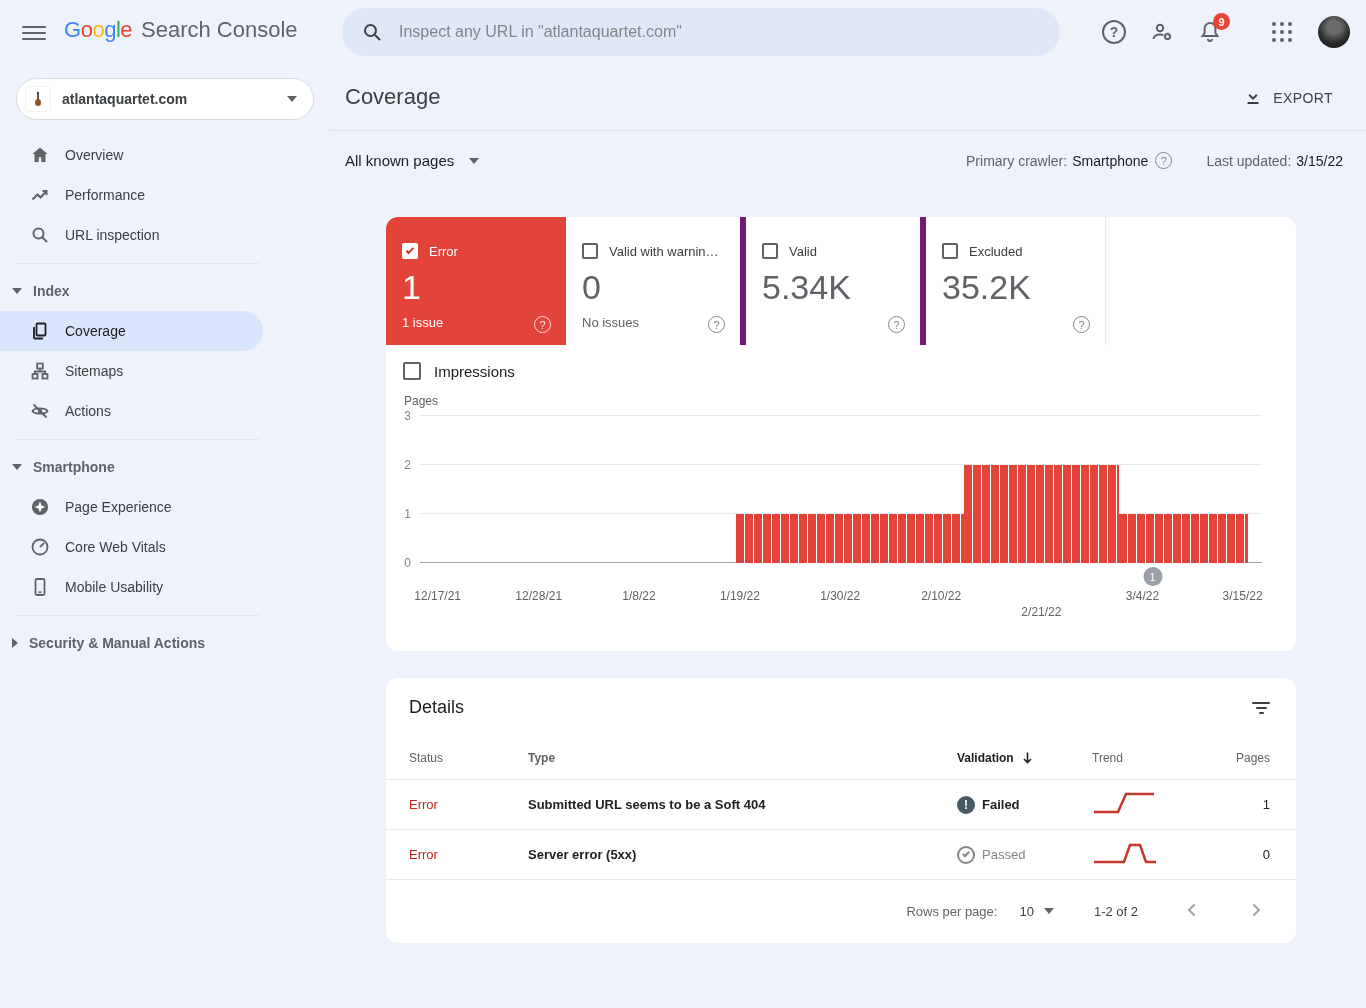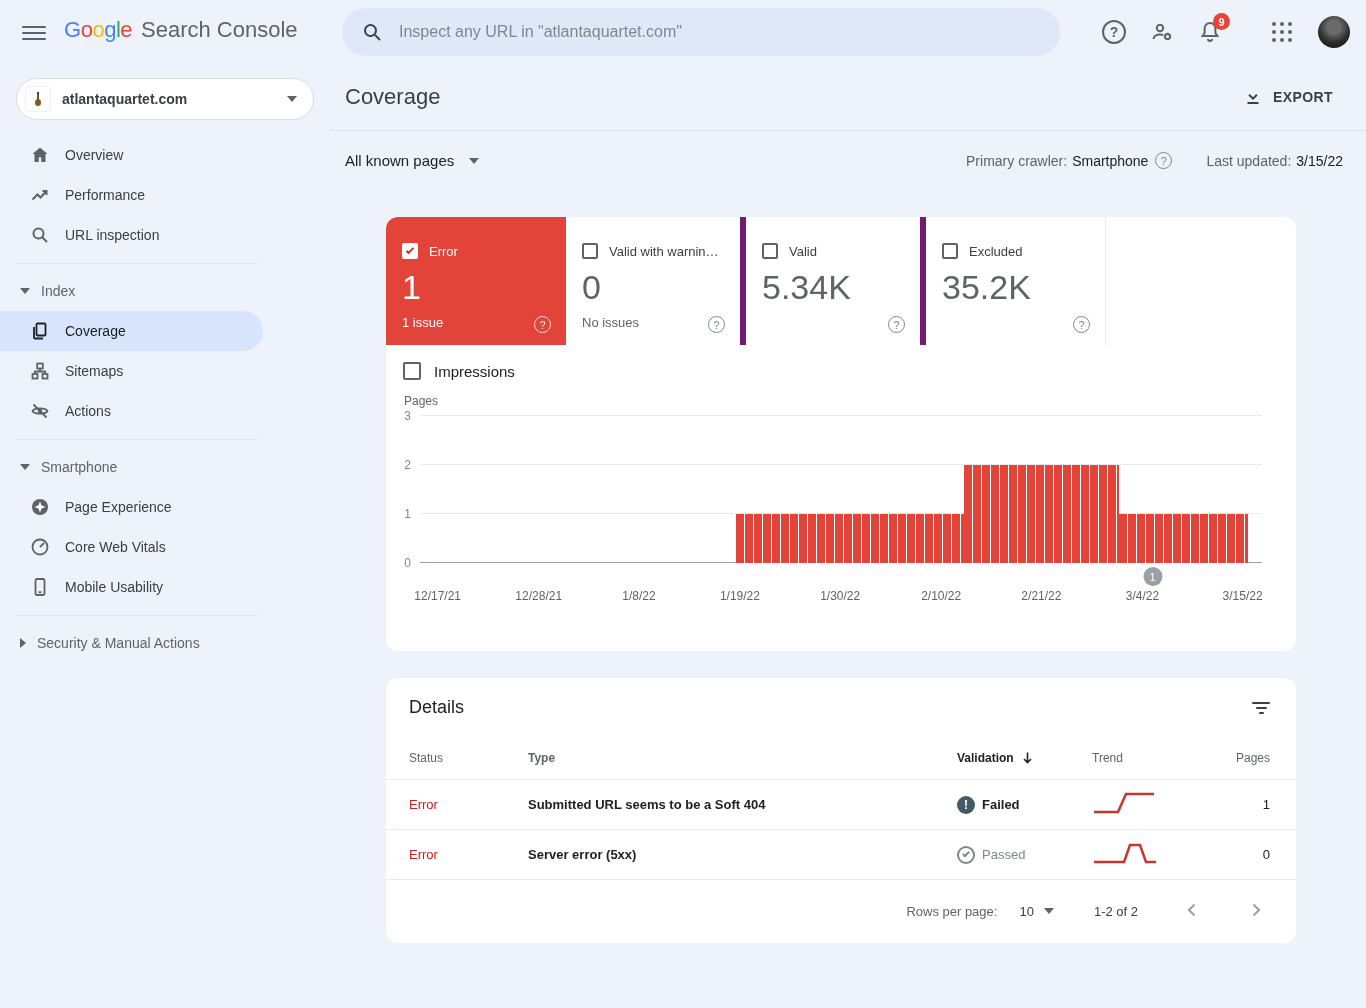--- a/index.html
+++ b/index.html
@@ -46,31 +46,31 @@
   .caret-down { width:0; height:0; border-left:5px solid transparent; border-right:5px solid transparent;
     border-top:6px solid #5f6368; }
   .caret-right { width:0; height:0; border-top:5px solid transparent; border-bottom:5px solid transparent;
     border-left:6px solid #5f6368; }
   .nav { margin-top:15px; }
   .nav-item { height:40px; display:flex; align-items:center; padding-left:30px; color:#3c4043; }
   .nav-item .nicon { width:20px; height:20px; margin-right:15px; flex:none; color:#5f6368; }
   .nav-item.selected { background:#d9e4fd; width:263px; border-radius:0 20px 20px 0;
     color:#1b1c1e; font-weight:500; }
   .nav-item.selected .nicon { color:#202124; }
-  .nav-header { height:40px; display:flex; align-items:center; padding-left:20px; color:#5f6368; }
+  .nav-header { height:40px; display:flex; align-items:center; padding-left:12px; color:#5f6368;font-weight:bold; }
   .nav-header .c { margin-right:11px; }
   .nav-divider { border-top:1px solid #e2e6ef; margin:8px 70px 7px 16px; }
 
   
   .main { position:absolute; left:330px; top:64px; right:0; bottom:0; }
   .page-header { height:67px; border-bottom:1px solid #dde1ea; display:flex; align-items:center;
     padding:0 33px 0 15px; }
   .page-title { font-size:22px; color:#3c4043; }
-  .export-btn { margin-left:auto; display:flex; align-items:center; gap:11px;
-    color:#3c4043; font-weight:700; letter-spacing:0.4px; }
+  .export-btn { margin-left:auto; display:flex; align-items:flex-end; gap:11px;
+    color:#3c4043; font-weight:400; letter-spacing:0.4px; }
   .filter-row { height:59px; display:flex; align-items:center; padding:0 23px 0 15px; }
   .filter-dd { display:flex; align-items:center; gap:15px; font-size:15px; color:#202124; }
   .filter-right { margin-left:auto; display:flex; align-items:center; color:#5f6368; font-size:14px; }
   .filter-right .strong { color:#202124; font-weight:500; margin-left:5px; }
   .mini-help { width:17px; height:17px; border:1.5px solid #80868b; border-radius:50%; color:#80868b;
     font-size:11px; display:flex; align-items:center; justify-content:center; margin-left:7px; }
   .gap34 { width:34px; }
 
   .panel { margin-left:56px; width:910px; background:#fff; border-radius:12px; position:relative; }
   .panel1 { margin-top:27px; height:434px; overflow:hidden; }
@@ -387,21 +387,21 @@
           <div class="bar-seg" style="left: 64.6%; width: 18.4%; height: 98px;"></div>
           <div class="bar-seg" style="left: 83%; width: 15.3%; height: 49px;"></div>
         </div>
       <div class="xaxis">
           <span class="xtick" style="left: 2.1%;">12/17/21</span>
           <span class="xtick" style="left: 14.1%;">12/28/21</span>
           <span class="xtick" style="left: 26%;">1/8/22</span>
           <span class="xtick" style="left: 38%;">1/19/22</span>
           <span class="xtick" style="left: 49.9%;">1/30/22</span>
           <span class="xtick" style="left: 61.9%;">2/10/22</span>
-          <span class="xtick" style="left: 73.8%;">2/21/22</span>
+          <span class="xtick" style="left: 73.8%; margin-top: 16px;">2/21/22</span>
           <span class="xtick" style="left: 85.8%;">3/4/22</span>
           <span class="xtick" style="left: 97.7%;">3/15/22</span>
           <div class="marker clickable" style="left: 87%;">1</div>
         </div>
     </div>
   </div>
 
   <div class="panel panel2">
     <div class="d-head">
       <span class="d-title">Details</span>

